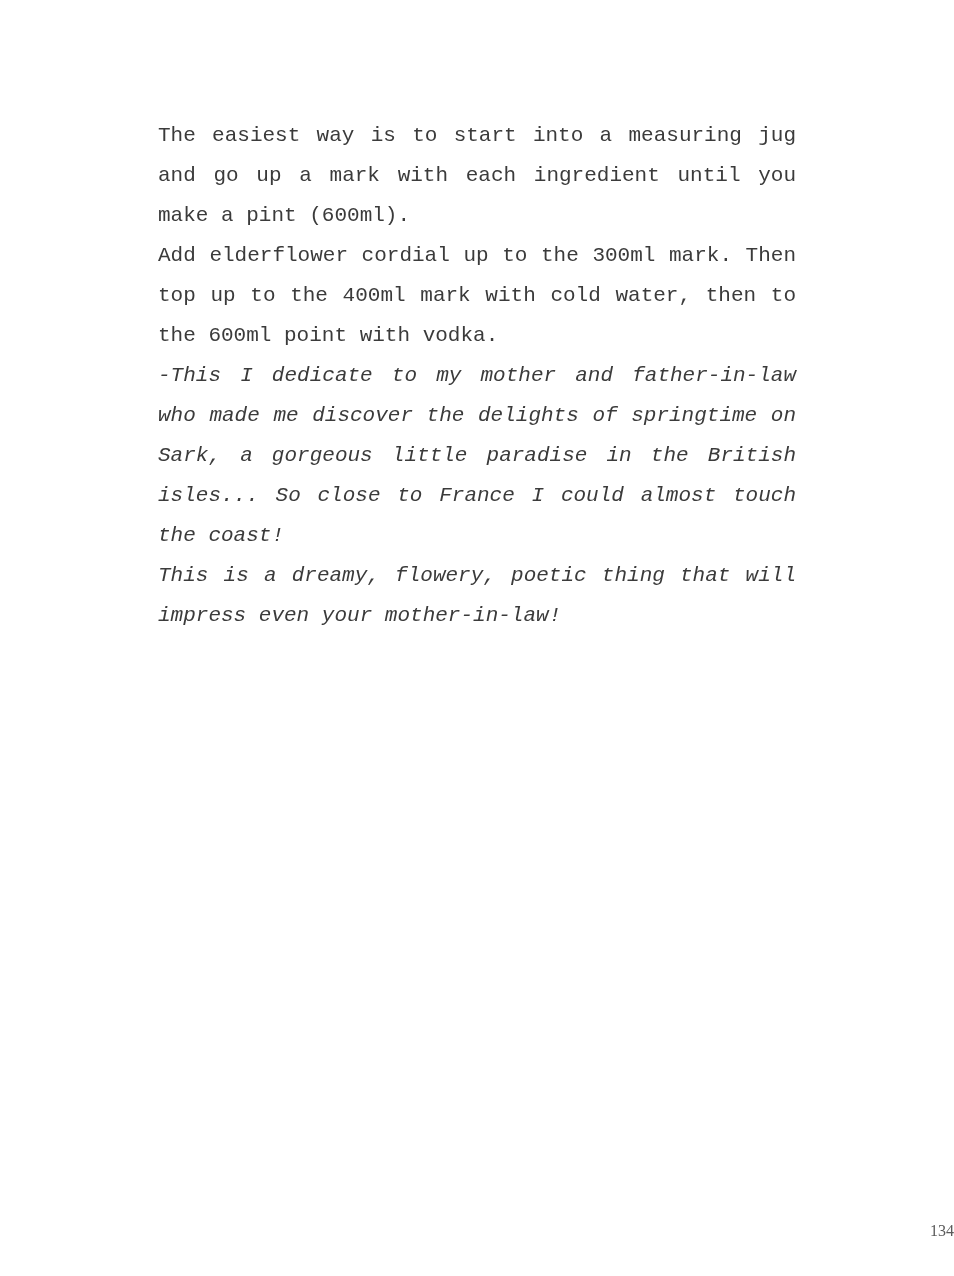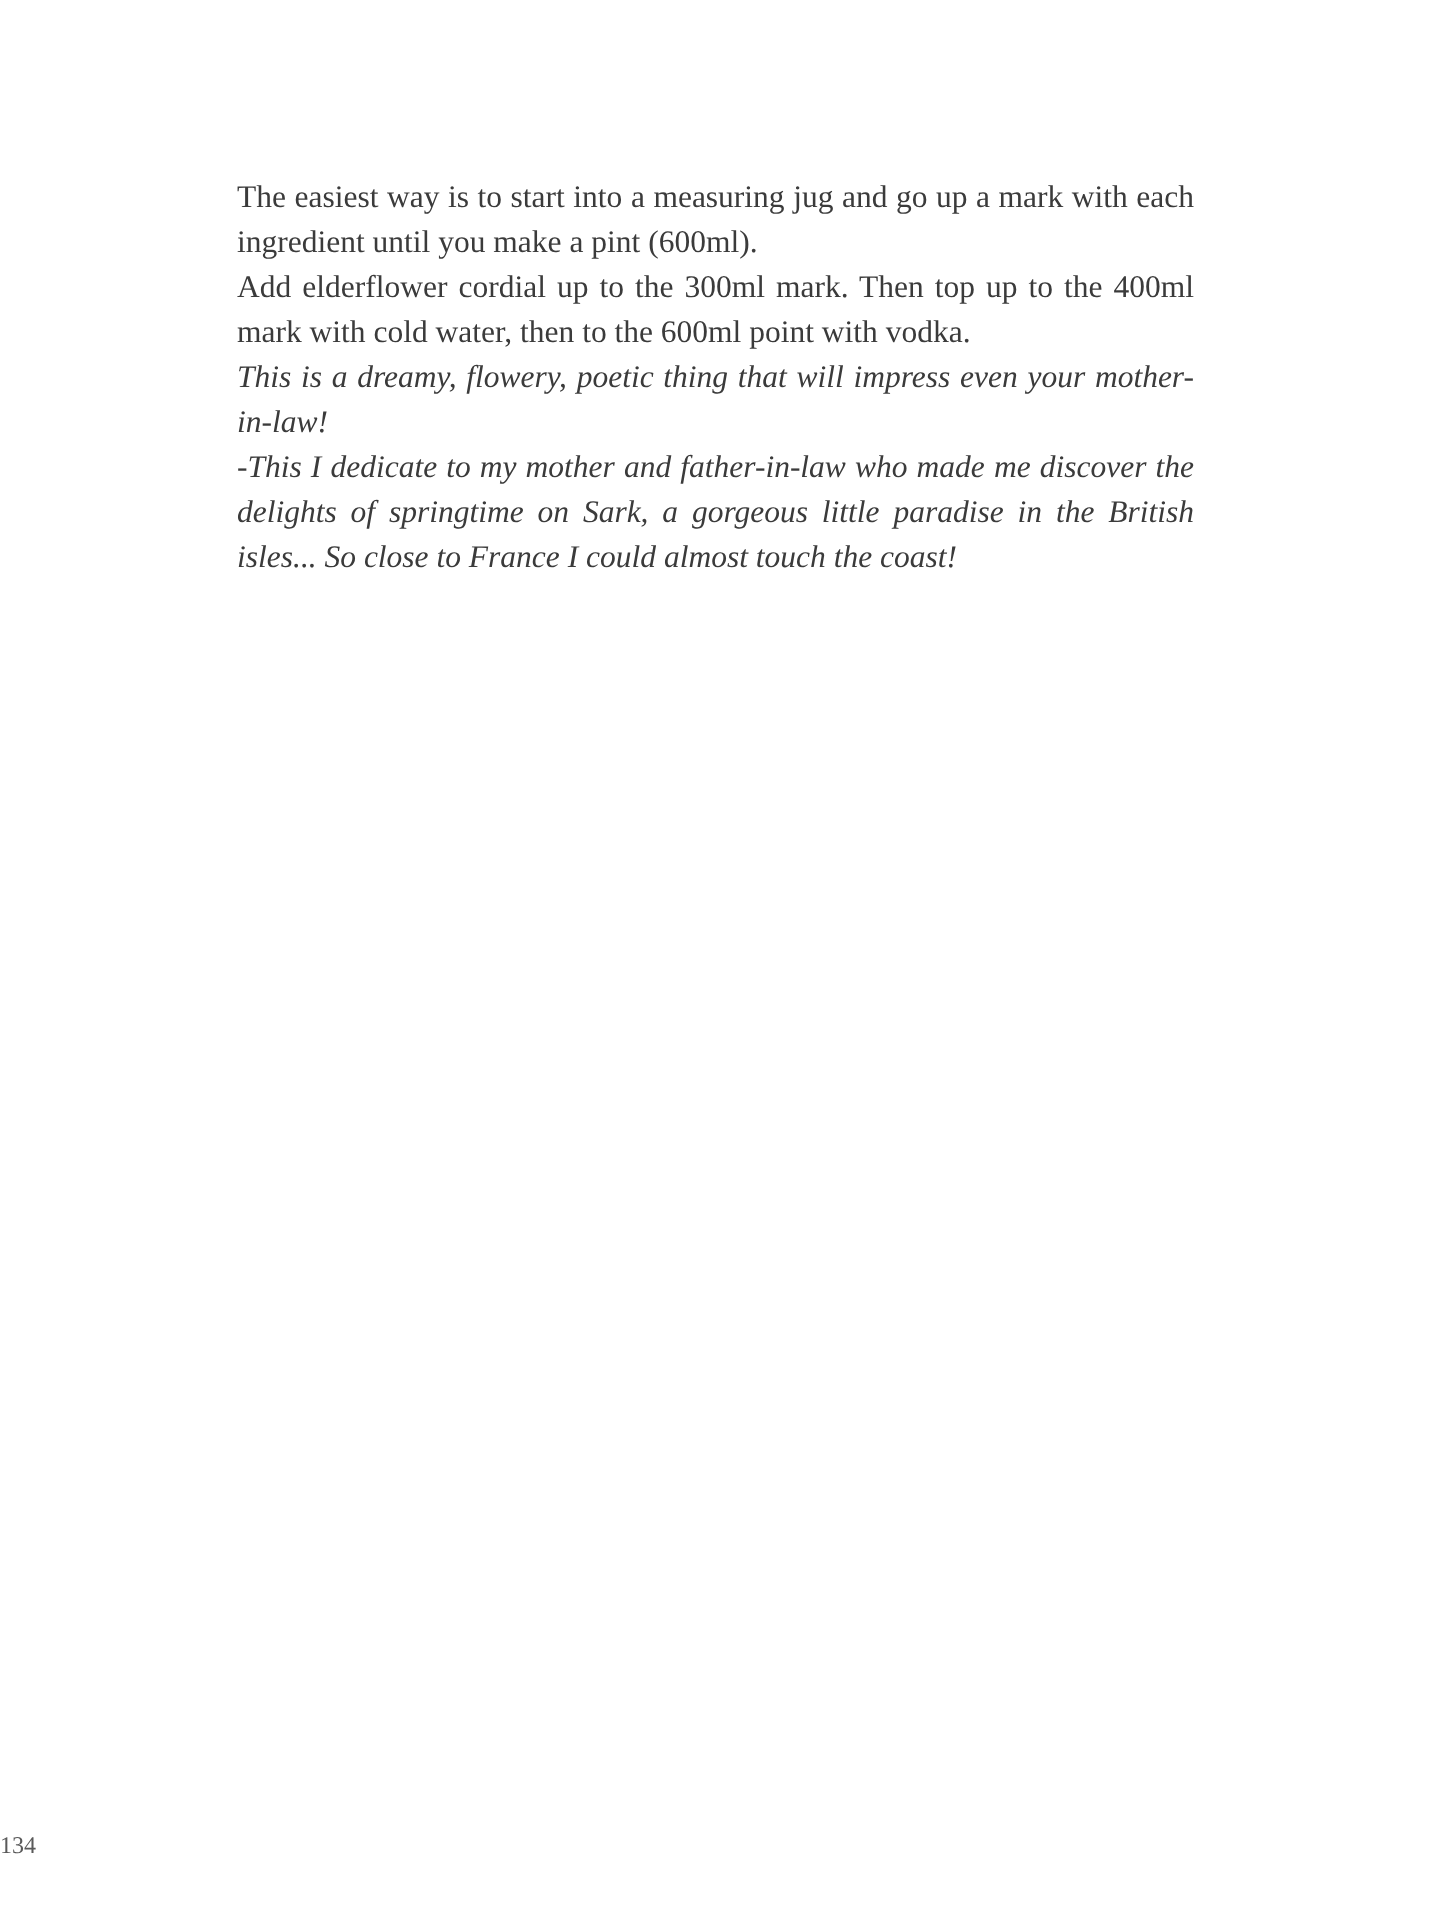--- a/index.html
+++ b/index.html
@@ -19,48 +19,48 @@
     background: #ffffff;
   }
   .text-block {
     position: absolute;
     left: 158px;
     width: 638px;
     top: 116px;
   }
   .text-block p {
     margin: 0;
-    font-family: Liberation Serif, serif;
+    font-family: Liberation Mono, monospace;
     font-size: 21px;
-    line-height: 30px;
+    line-height: 40px;
     color: #3b3b3b;
     text-align: justify;
     text-justify: inter-word;
   }
   .text-block p.italic {
     font-style: italic;
   }
   .page-number {
     position: absolute;
     left: 0;
     top: 1222px;
     width: 100%;
-    text-align: left;
+    text-align: right;
     font-family: "Liberation Serif", serif;
     font-size: 16px;
     color: #5a5a5a;
   }
 </style>
 </head>
 <body>
 
 <div class="page">
 
   <div class="text-block">
     <p>The easiest way is to start into a measuring jug and go up a mark with each ingredient until you make a pint (600ml).</p>
     <p>Add elderflower cordial up to the 300ml mark. Then top up to the 400ml mark with cold water, then to the 600ml point with vodka.</p>
+    <p class="italic">-This I dedicate to my mother and father-in-law who made me discover the delights of springtime on Sark, a gorgeous little paradise in the British isles... So close to France I could almost touch the coast!</p>
     <p class="italic">This is a dreamy, flowery, poetic thing that will impress even your mother-in-law!</p>
-    <p class="italic">-This I dedicate to my mother and father-in-law who made me discover the delights of springtime on Sark, a gorgeous little paradise in the British isles... So close to France I could almost touch the coast!</p>
   </div>
 
   <div class="page-number">134</div>
 
 </div>
 
 </body></html>

